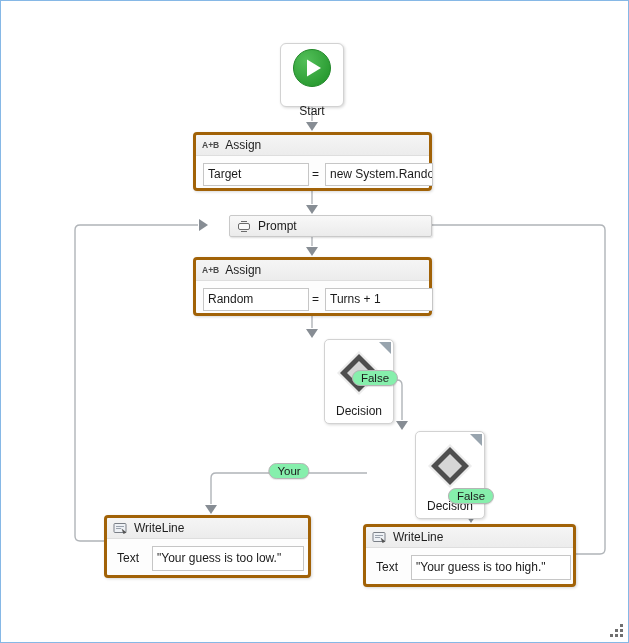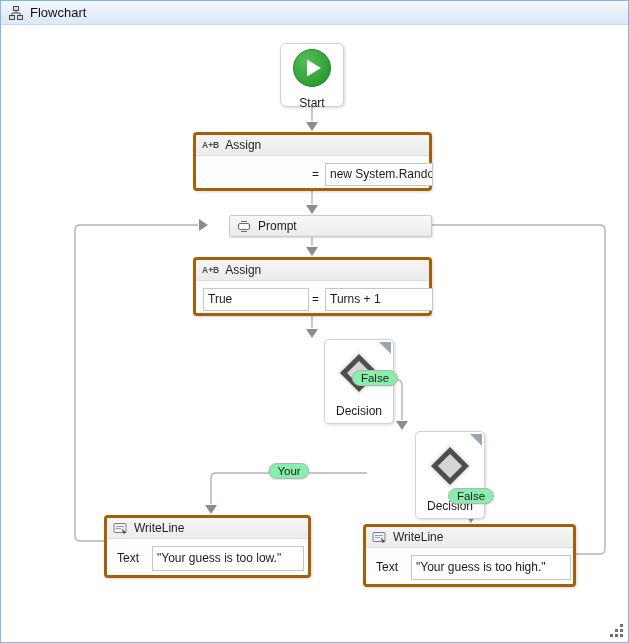--- a/index.html
+++ b/index.html
@@ -32,21 +32,21 @@
   .abody{position:relative;height:37px;}
   .tbox{position:absolute;height:23px;line-height:21px;background:#fff;
         border:1px solid #c6c6c6;font-size:12px;padding:0 4px;
         white-space:nowrap;overflow:hidden;}
   .eq{position:absolute;font-size:12px;line-height:23px;text-align:center;}
 
   
   .start-node{position:absolute;left:279px;top:42px;width:64px;height:64px;
         background:#fff;border:1px solid #d2d2d2;border-radius:6px;
         box-shadow:1px 1px 3px rgba(0,0,0,.16);text-align:center;}
-  .start-node .lbl{font-size:12px;margin-top:4px;}
+  .start-node .lbl{font-size:12px;margin-top:12px;}
 
   
   .decision{position:absolute;width:70px;background:#fff;border:1px solid #d2d2d2;
         border-radius:5px;box-shadow:1px 1px 3px rgba(0,0,0,.16);text-align:center;margin-left:48px;}
   .decision .lbl{position:absolute;bottom:5px;width:100%;font-size:12px;}
   .corner-tri{position:absolute;top:2px;right:2px;width:0;height:0;
         border-top:12px solid #98a4ae;border-left:12px solid transparent;}
 
   
   .prompt{position:absolute;left:208px;top:214px;width:203px;height:22px;
@@ -67,31 +67,20 @@
 
   
   .grip{position:absolute;right:5px;bottom:5px;width:13px;height:13px;}
   .grip i{position:absolute;width:3px;height:3px;background:#6f6f6f;}
 </style>
 </head>
 <body>
 
 <div class="frame">
 
-  <div class="titlebar">
-    <span style="display:inline-flex;">
-      <svg width="14" height="14" viewBox="0 0 14 14">
-        <rect x="4.5" y="0.5" width="5" height="4" fill="#d9d9d9" stroke="#4a4a4a"></rect>
-        <path d="M7,4.5 V7 M3,7 H11 M3,7 V9.5 M11,7 V9.5" fill="none" stroke="#4a4a4a"></path>
-        <rect x="0.5" y="9.5" width="5" height="4" fill="#d9d9d9" stroke="#4a4a4a"></rect>
-        <rect x="8.5" y="9.5" width="5" height="4" fill="#d9d9d9" stroke="#4a4a4a"></rect>
-      </svg>
-    </span>
-    <span class="title">Flowchart</span>
-  </div>
 
   <svg class="wires" width="629" height="643" viewBox="0 0 629 643">
 
     <path class="wire" d="M311,106 V120"></path>
     <path class="arrow" d="M305,121 L317,121 L311,130 Z"></path>
     <path class="wire" d="M311,190 V203"></path>
     <path class="arrow" d="M305,204 L317,204 L311,213 Z"></path>
     <path class="wire" d="M311,236 V245"></path>
     <path class="arrow" d="M305,246 L317,246 L311,255 Z"></path>
     <path class="wire" d="M311,315 V327"></path>
@@ -128,20 +117,21 @@
     </span>
     <div class="lbl">Start</div>
   </div>
 
   <div class="activity" style="left:192px;top:131px;width:239px;height:59px;">
     <div class="activity-header">
       <span class="ab-icon">A+B</span>
       <span>Assign</span>
     </div>
     <div class="abody">
+      <div class="tbox" style="left:7px;top:7px;width:106px;">Target</div>
       <div class="eq" style="left:113px;top:7px;width:13px;">=</div>
       <div class="tbox" style="left:129px;top:7px;width:108px;">new System.Random</div>
     </div>
   </div>
 
   <div class="prompt">
     <span style="display:inline-flex;">
       <svg width="16" height="13" viewBox="0 0 16 13">
         <path d="M5,1.5 H11" stroke="#6b6b6b" fill="none"></path>
         <rect x="2.5" y="3.5" width="11" height="6" rx="1.5" fill="#fafafa" stroke="#6b6b6b"></rect>
@@ -150,21 +140,21 @@
     </span>
     <span>Prompt</span>
   </div>
 
   <div class="activity" style="left:192px;top:256px;width:239px;height:59px;">
     <div class="activity-header">
       <span class="ab-icon">A+B</span>
       <span>Assign</span>
     </div>
     <div class="abody">
-      <div class="tbox" style="left:7px;top:7px;width:106px;">True</div>
+      <div class="tbox" style="left:7px;top:7px;width:106px;">Random</div>
       <div class="eq" style="left:113px;top:7px;width:13px;">=</div>
       <div class="tbox" style="left:129px;top:7px;width:108px;">Turns + 1</div>
     </div>
   </div>
 
   <div class="decision" style="left:275px;top:338px;height:85px;">
     <span style="display:inline-block;margin-top:9px;">
       <svg width="48" height="48" viewBox="0 0 48 48">
         <path d="M24,2 L46,24 L24,46 L2,24 Z" fill="#ececec"></path>
         <path d="M24,5 L43,24 L24,43 L5,24 Z" fill="#4e4e4e"></path>

